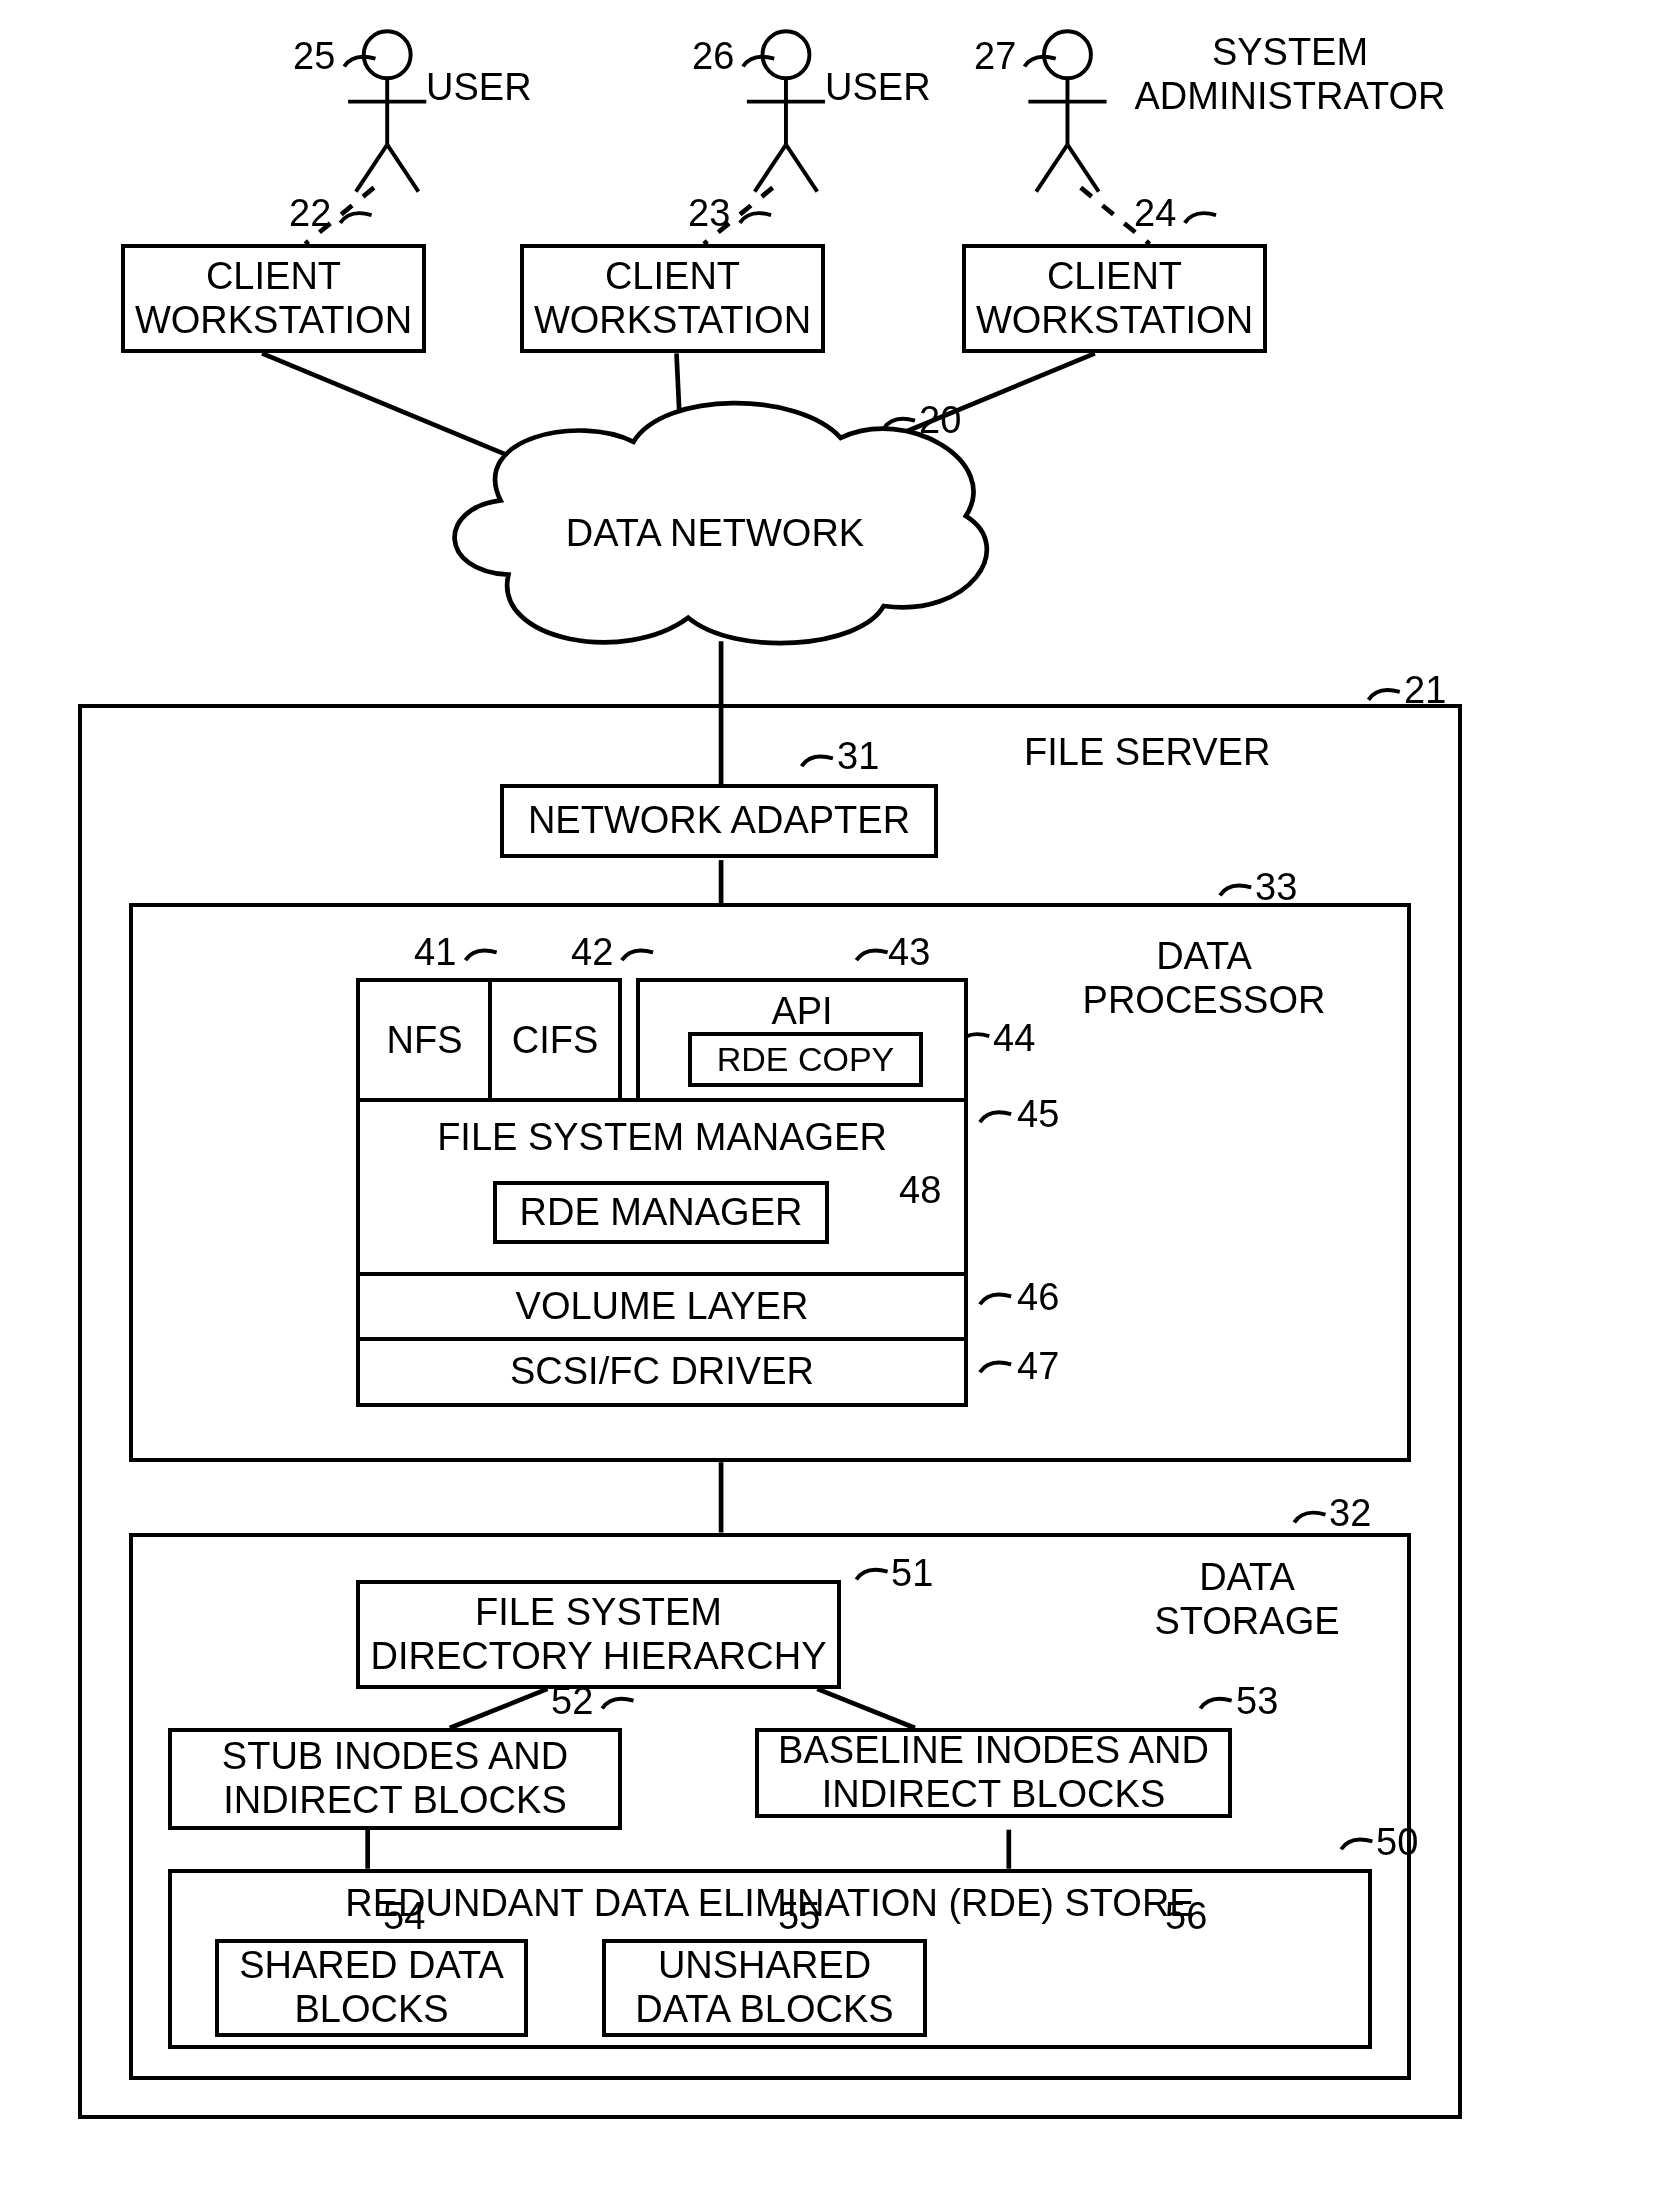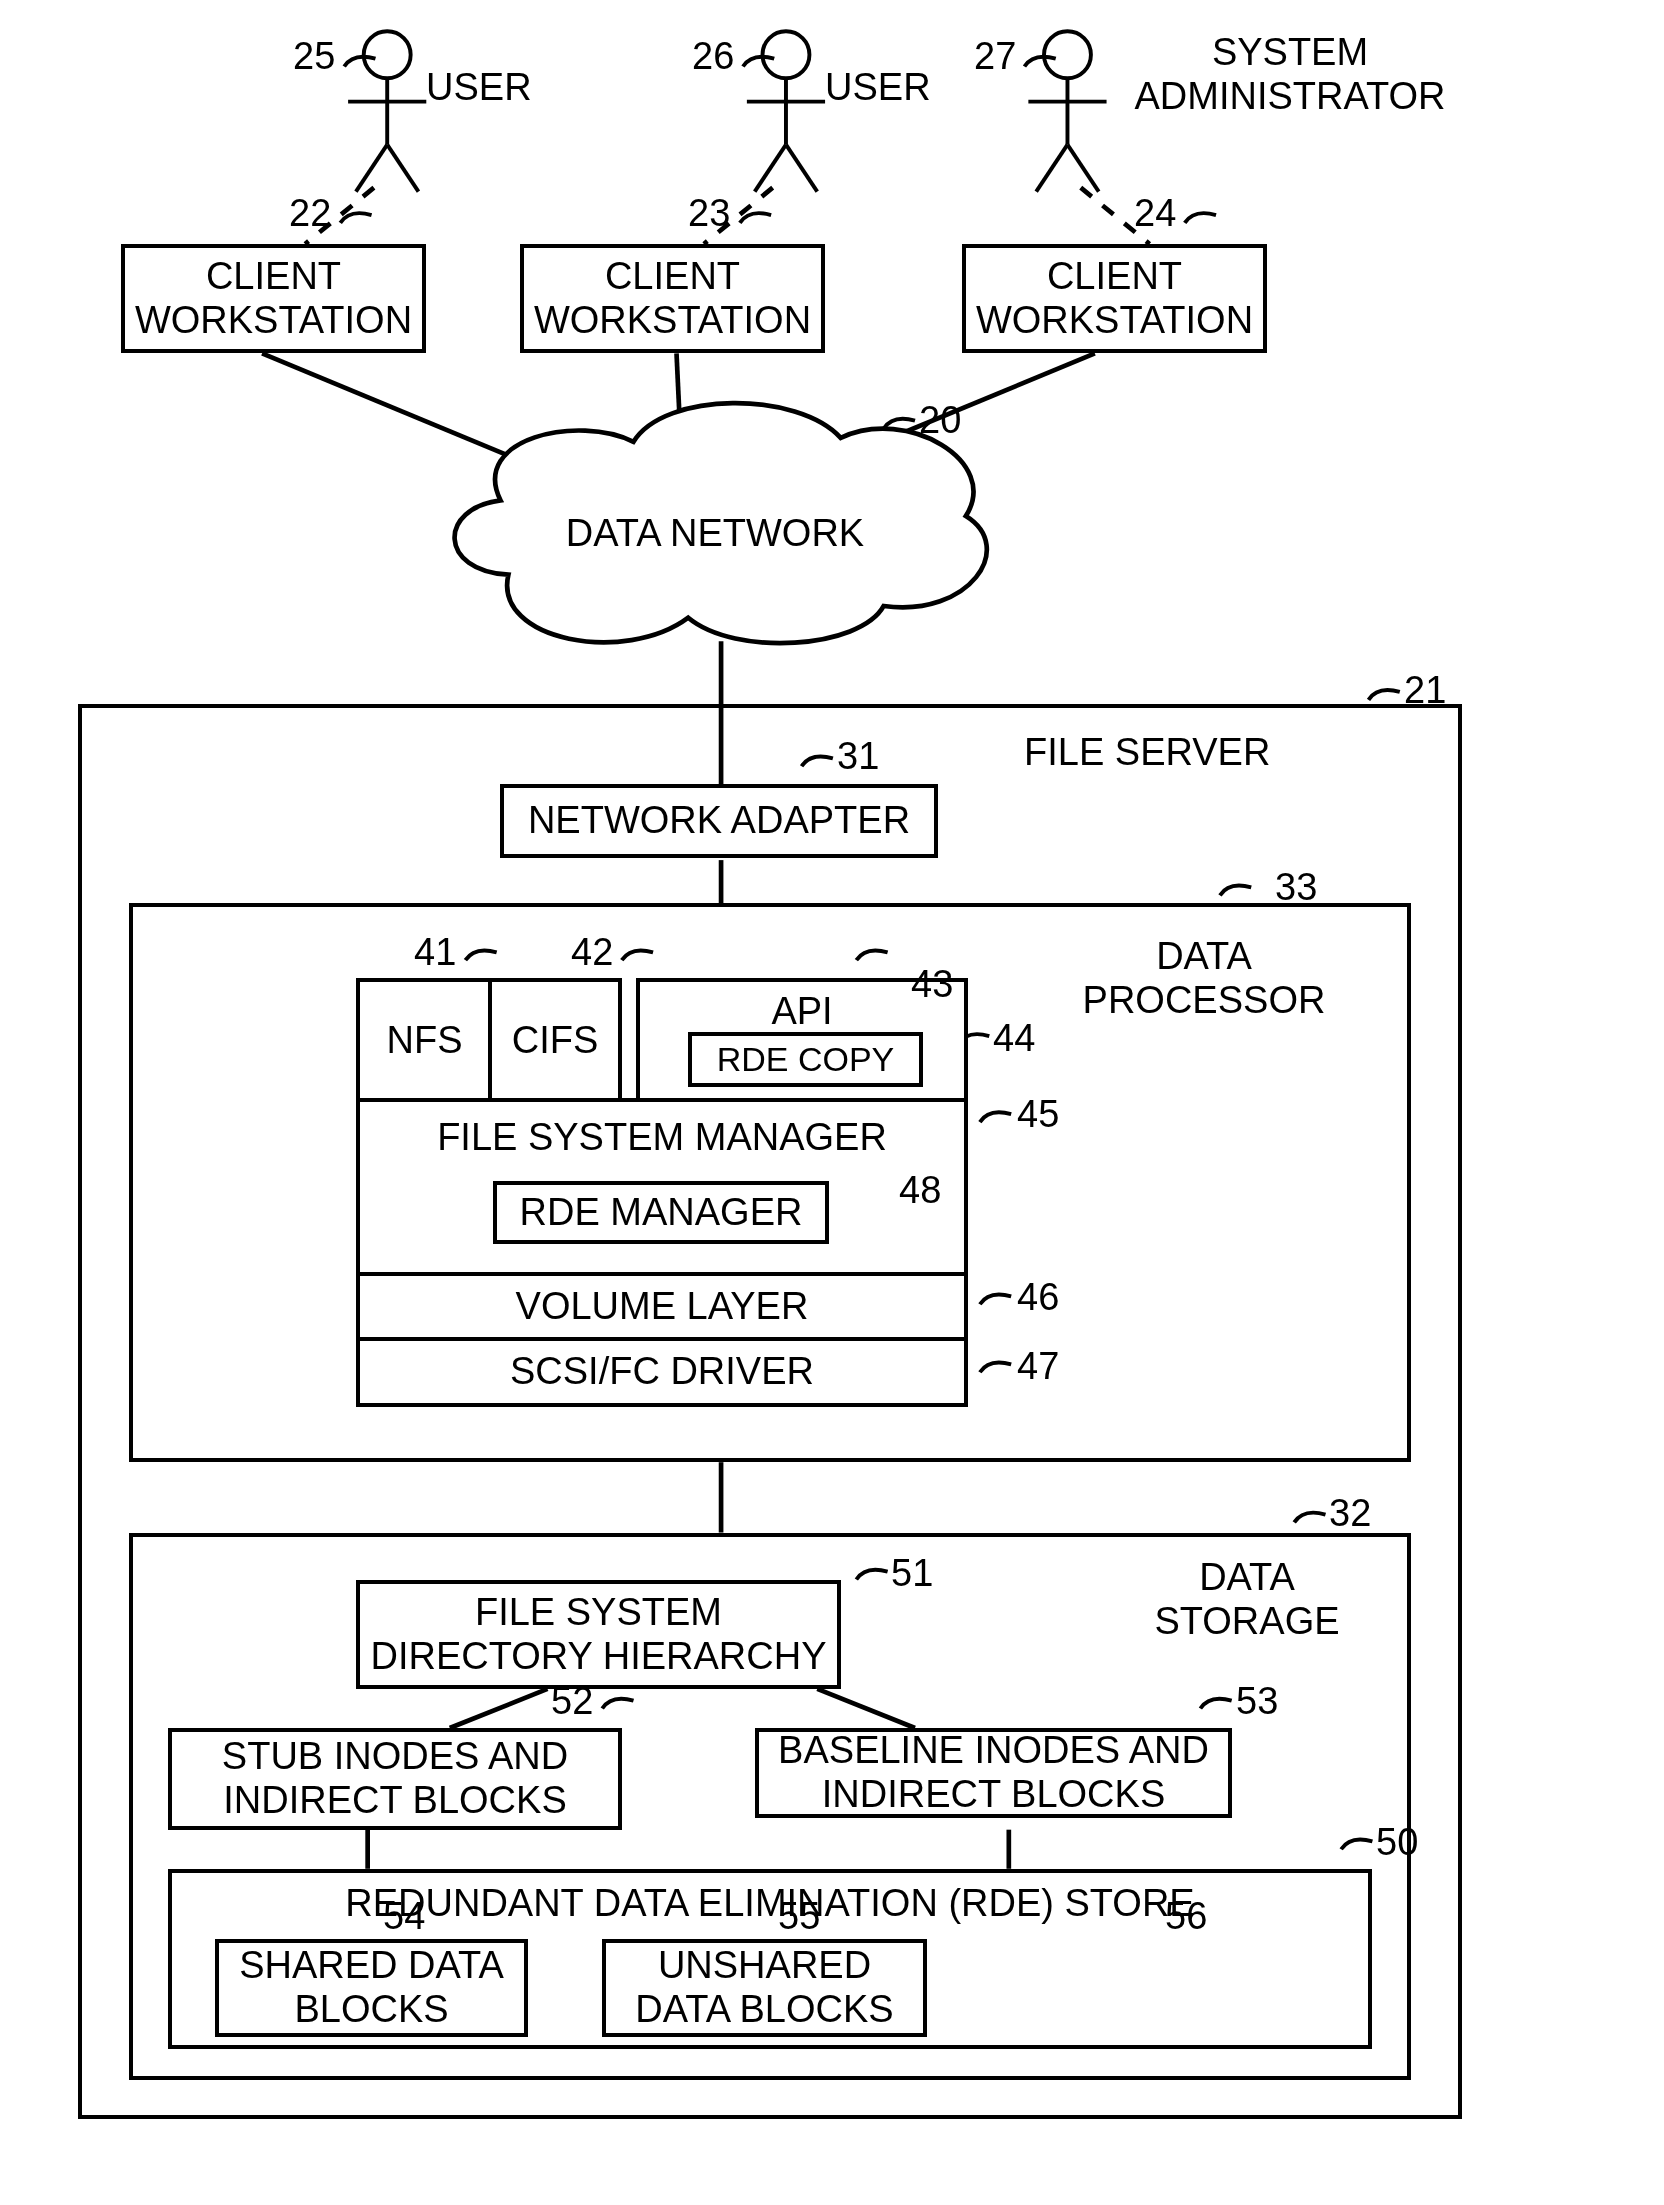--- a/index.html
+++ b/index.html
@@ -187,34 +187,34 @@
   <div class="label" style="left:919px; top:399px;">20</div>
 
   <div class="frame" style="left:78px; top:704px; width:1384px; height:1415px;"></div>
   <div class="label" style="left:1404px; top:669px;">21</div>
   <div class="label" style="left:1024px; top:731px;">FILE SERVER</div>
 
   <div class="box" style="left:500px; top:784px; width:438px; height:74px;">NETWORK ADAPTER</div>
   <div class="label" style="left:837px; top:735px;">31</div>
 
   <div class="frame" style="left:129px; top:903px; width:1282px; height:559px;"></div>
-  <div class="label" style="left:1255px; top:866px;margin-left:20px;">33</div>
+  <div class="label" style="left:1255px; top:866px;">33</div>
   <div class="label center" style="left:1040px; top:935px; width:328px;">DATA
 PROCESSOR</div>
 
   <div class="box" style="left:356px; top:978px; width:137px; height:125px;">NFS</div>
   <div class="label" style="left:414px; top:931px;">41</div>
 
   <div class="box" style="left:488px; top:978px; width:134px; height:125px;">CIFS</div>
   <div class="label" style="left:571px; top:931px;">42</div>
 
   <div class="box" style="left:636px; top:978px; width:332px; height:125px; flex-direction:column; justify-content:flex-start; padding-top:7.8px;">
     <div>API</div>
   </div>
-  <div class="label" style="left:911px; top:931px;margin-top:32px;">43</div>
+  <div class="label" style="left:888px; top:931px;">43</div>
 
   <div class="box" style="left:688px; top:1032px; width:235px; height:55px; font-size:34px;">RDE COPY</div>
   <div class="label" style="left:993px; top:1017px;">44</div>
 
   <div class="box" style="left:356px; top:1098px; width:612px; height:178px; flex-direction:column; justify-content:flex-start; padding-top:14px;">
     <div>FILE SYSTEM MANAGER</div>
   </div>
   <div class="label" style="left:1017px; top:1093px;">45</div>
 
   <div class="box" style="left:493px; top:1181px; width:336px; height:63px;">RDE MANAGER</div>

